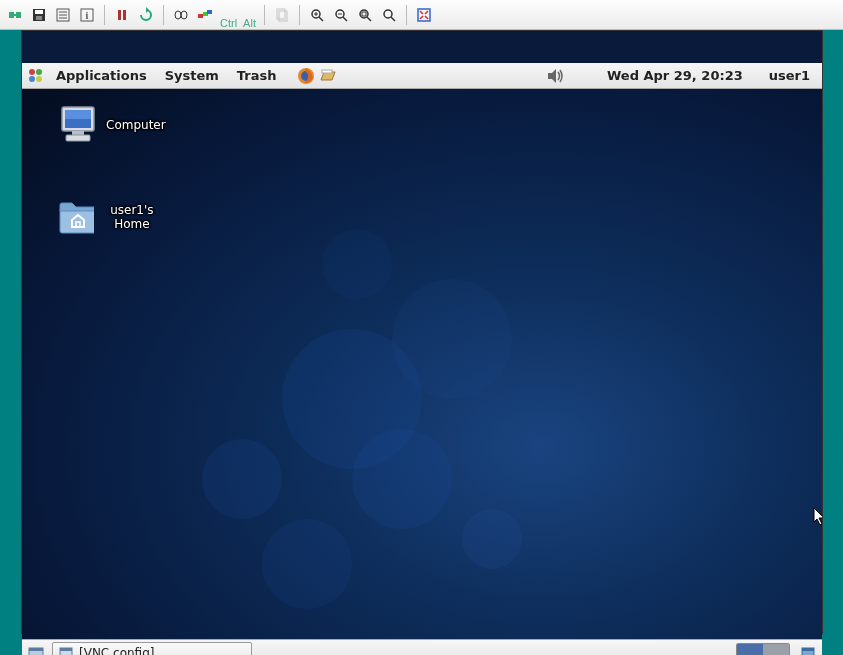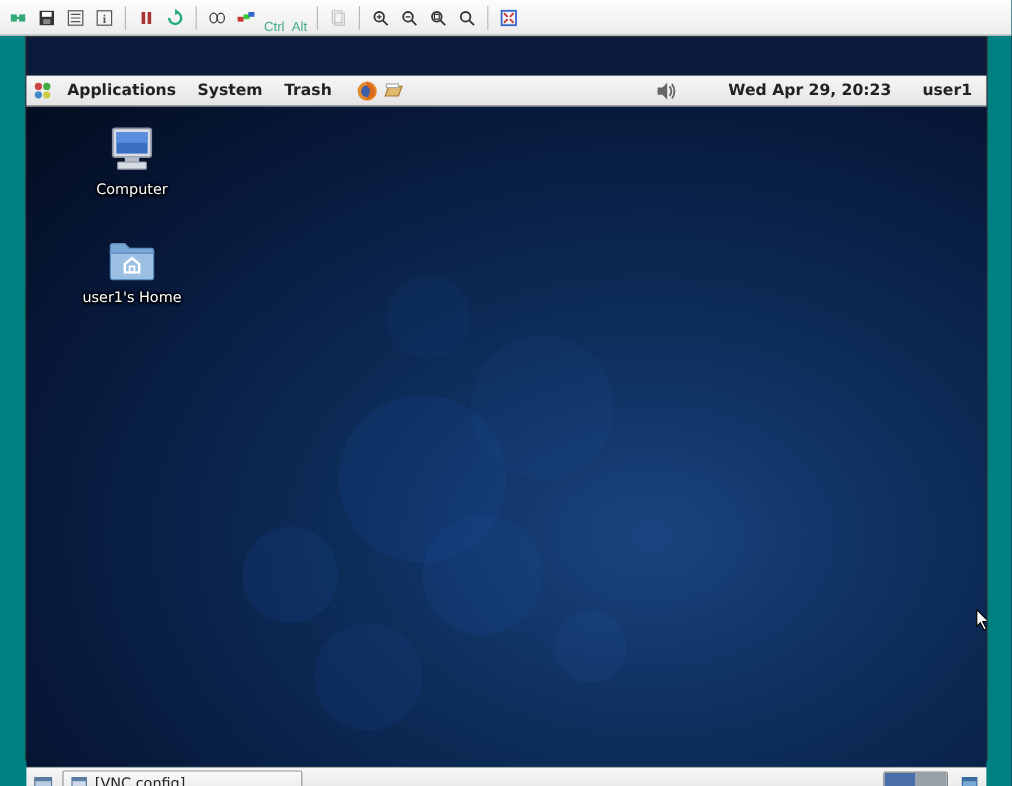--- a/index.html
+++ b/index.html
@@ -71,21 +71,21 @@
   .b2{width:100px;height:100px;left:330px;top:340px;}
   .b3{width:80px;height:80px;left:180px;top:350px;}
   .b4{width:120px;height:120px;left:370px;top:190px;background:rgba(30,80,160,0.12);}
   .b5{width:60px;height:60px;left:440px;top:420px;background:rgba(40,90,170,0.15);}
   .b6{width:90px;height:90px;left:240px;top:430px;background:rgba(30,80,160,0.14);}
   .b7{width:70px;height:70px;left:300px;top:140px;background:rgba(30,80,160,0.1);}
 
   .desk-icon{
     position:absolute;
     width:120px;
-    display:flex;flex-direction:column;align-items:center;
+    display:flex;flex-direction:row;align-items:center;
     gap:4px;
     cursor:pointer;
     padding:4px;
   }
   .desk-icon .lbl{
     color:#fff;font-size:12px;text-align:center;
     text-shadow:1px 1px 2px #000, -1px -1px 2px #000, 1px -1px 2px #000, -1px 1px 2px #000;
   }
   .ic1{left:28px;top:10px;}
   .ic2{left:28px;top:104px;}

